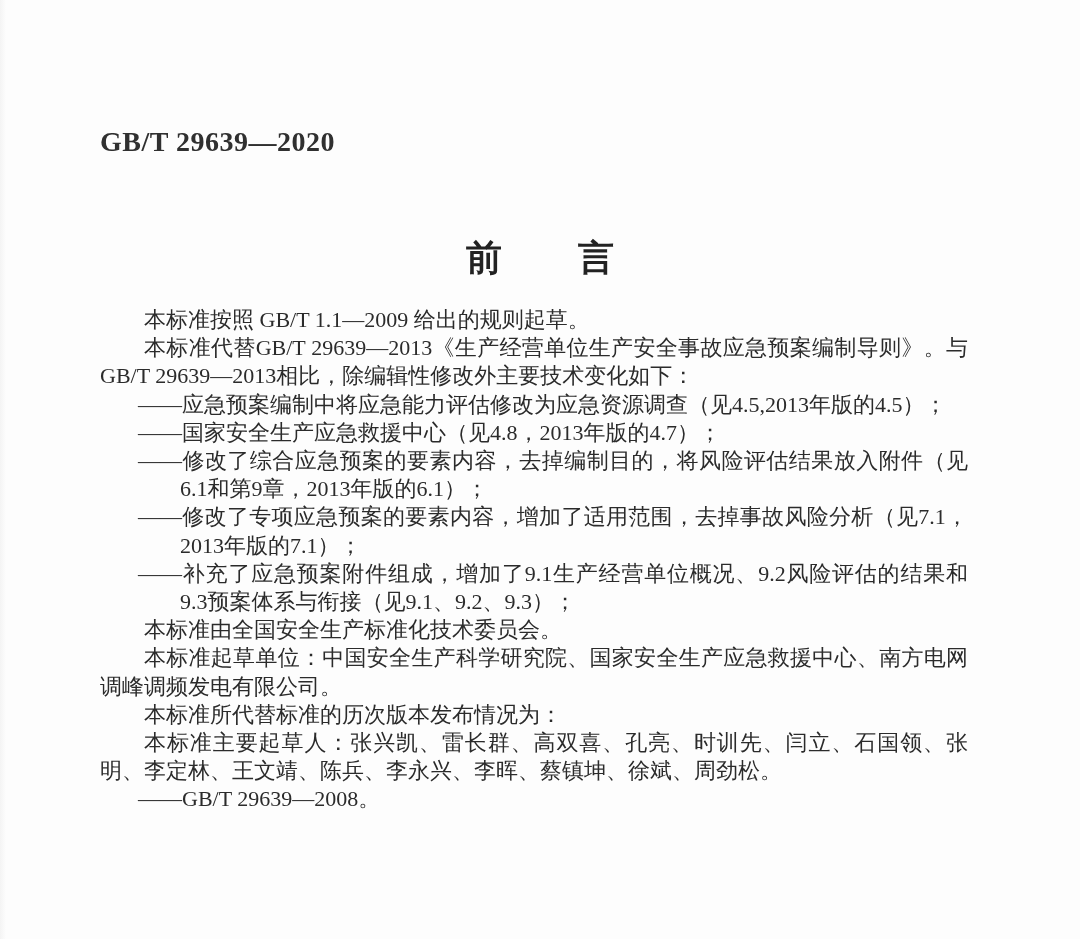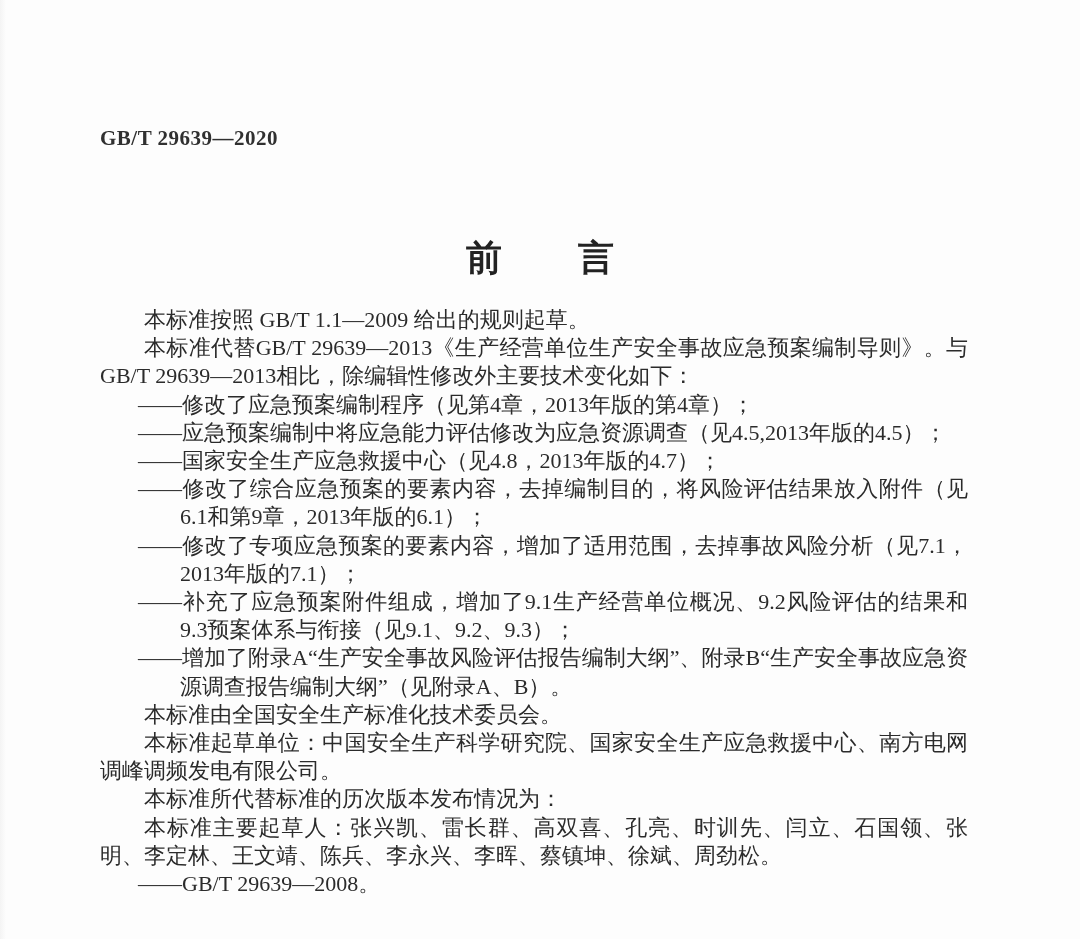--- a/index.html
+++ b/index.html
@@ -13,21 +13,21 @@
     height: 939px;
     background: linear-gradient(90deg, #f4f4f4 0px, #fdfdfd 6px, #fdfdfd 100%);
     overflow: hidden;
     font-family: "Liberation Serif", "DejaVu Serif", serif;
     color: #2a2a2a;
   }
   .doc-number {
     position: absolute;
     left: 100px;
     top: 126px;
-    font-size: 21px;
+    font-size: 28px;
     font-weight: bold;
     letter-spacing: 0.5px;
     color: #303030;
   }
   .doc-title {
     position: absolute;
     top: 234px;
     left: 0;
     width: 100%;
     display: flex;
@@ -66,27 +66,25 @@
   <div class="doc-number">GB/T 29639—2020</div>
 
   <div class="doc-title">
     <span>前</span>
     <span>言</span>
   </div>
 
   <div class="doc-body" id="doc-body">
       <p class="indent">本标准按照 GB/T 1.1—2009 给出的规则起草。</p>
       <p class="indent">本标准代替GB/T 29639—2013《生产经营单位生产安全事故应急预案编制导则》。与GB/T 29639—2013相比，除编辑性修改外主要技术变化如下：</p>
-      <p class="dash">——修改了应急预案编制程序（见第4章，2013年版的第4章）；</p>
       <p class="dash">——应急预案编制中将应急能力评估修改为应急资源调查（见4.5,2013年版的4.5）；</p>
       <p class="dash">——国家安全生产应急救援中心（见4.8，2013年版的4.7）；</p>
       <p class="dash">——修改了综合应急预案的要素内容，去掉编制目的，将风险评估结果放入附件（见6.1和第9章，2013年版的6.1）；</p>
       <p class="dash">——修改了专项应急预案的要素内容，增加了适用范围，去掉事故风险分析（见7.1，2013年版的7.1）；</p>
       <p class="dash">——补充了应急预案附件组成，增加了9.1生产经营单位概况、9.2风险评估的结果和9.3预案体系与衔接（见9.1、9.2、9.3）；</p>
-      <p class="dash">——增加了附录A“生产安全事故风险评估报告编制大纲”、附录B“生产安全事故应急资源调查报告编制大纲”（见附录A、B）。</p>
       <p class="indent">本标准由全国安全生产标准化技术委员会。</p>
       <p class="indent">本标准起草单位：中国安全生产科学研究院、国家安全生产应急救援中心、南方电网调峰调频发电有限公司。</p>
       <p class="indent">本标准所代替标准的历次版本发布情况为：</p>
       <p class="indent">本标准主要起草人：张兴凯、雷长群、高双喜、孔亮、时训先、闫立、石国领、张明、李定林、王文靖、陈兵、李永兴、李晖、蔡镇坤、徐斌、周劲松。</p>
       <p class="dash">——GB/T 29639—2008。</p>
     </div>
 
 </div>
 
 </body></html>

